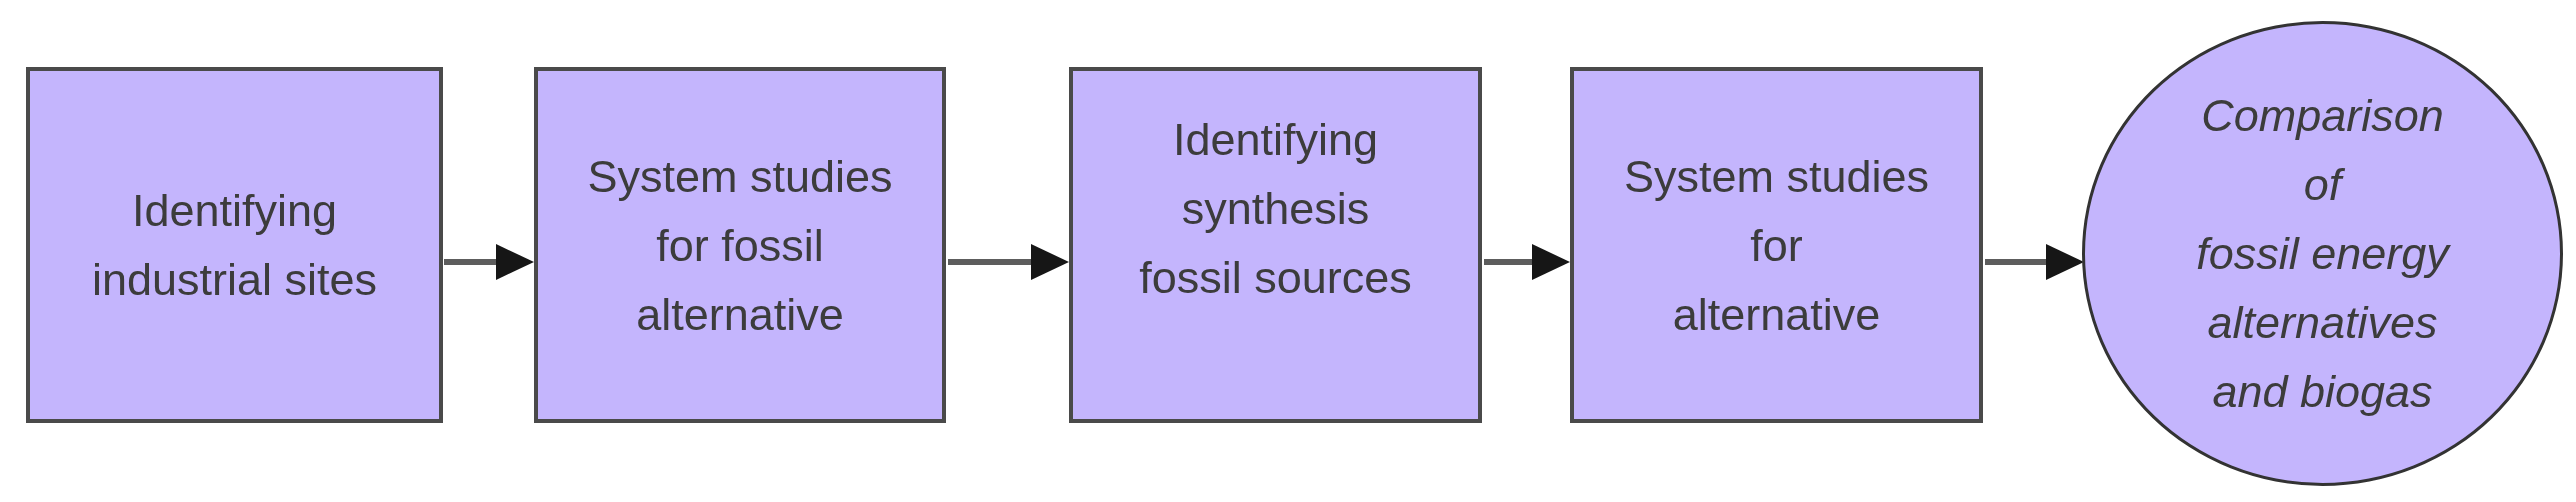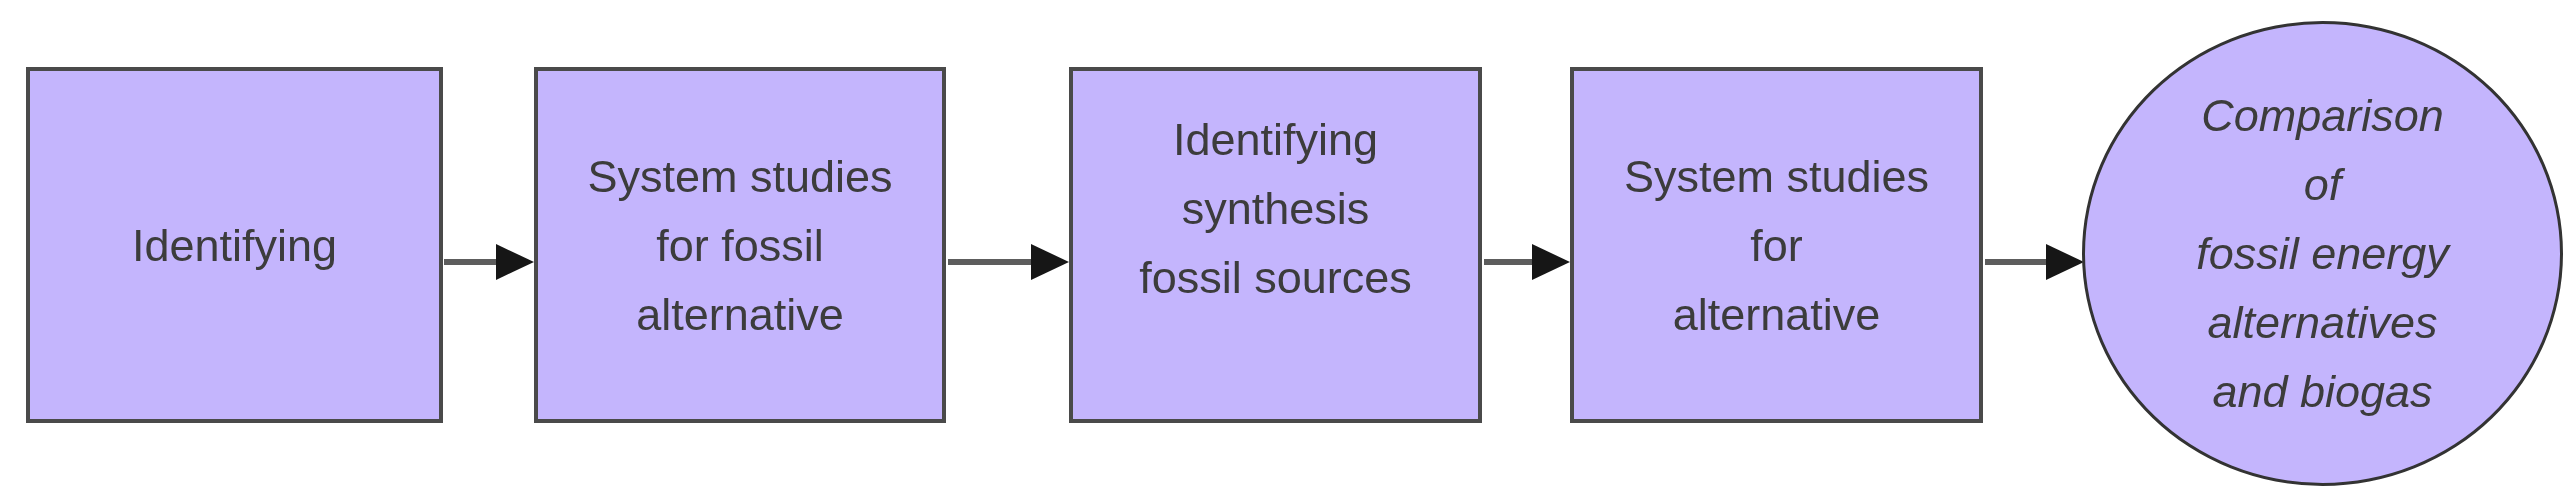--- a/index.html
+++ b/index.html
@@ -72,20 +72,21 @@
     border-left: 38px solid #161616;
   }
 </style>
 </head>
 <body>
 
 <div class="canvas">
 
   <div class="node rect" style="left:26px; width:417px;">
     <div class="line">Identifying</div>
+    <div class="line">industrial sites</div>
   </div>
 
   <div class="connector" style="left:444px; width:90px;">
     <div class="shaft"></div>
     <div class="head"></div>
   </div>
 
   <div class="node rect" style="left:534px; width:412px;">
     <div class="line">System studies</div>
     <div class="line">for fossil</div>

